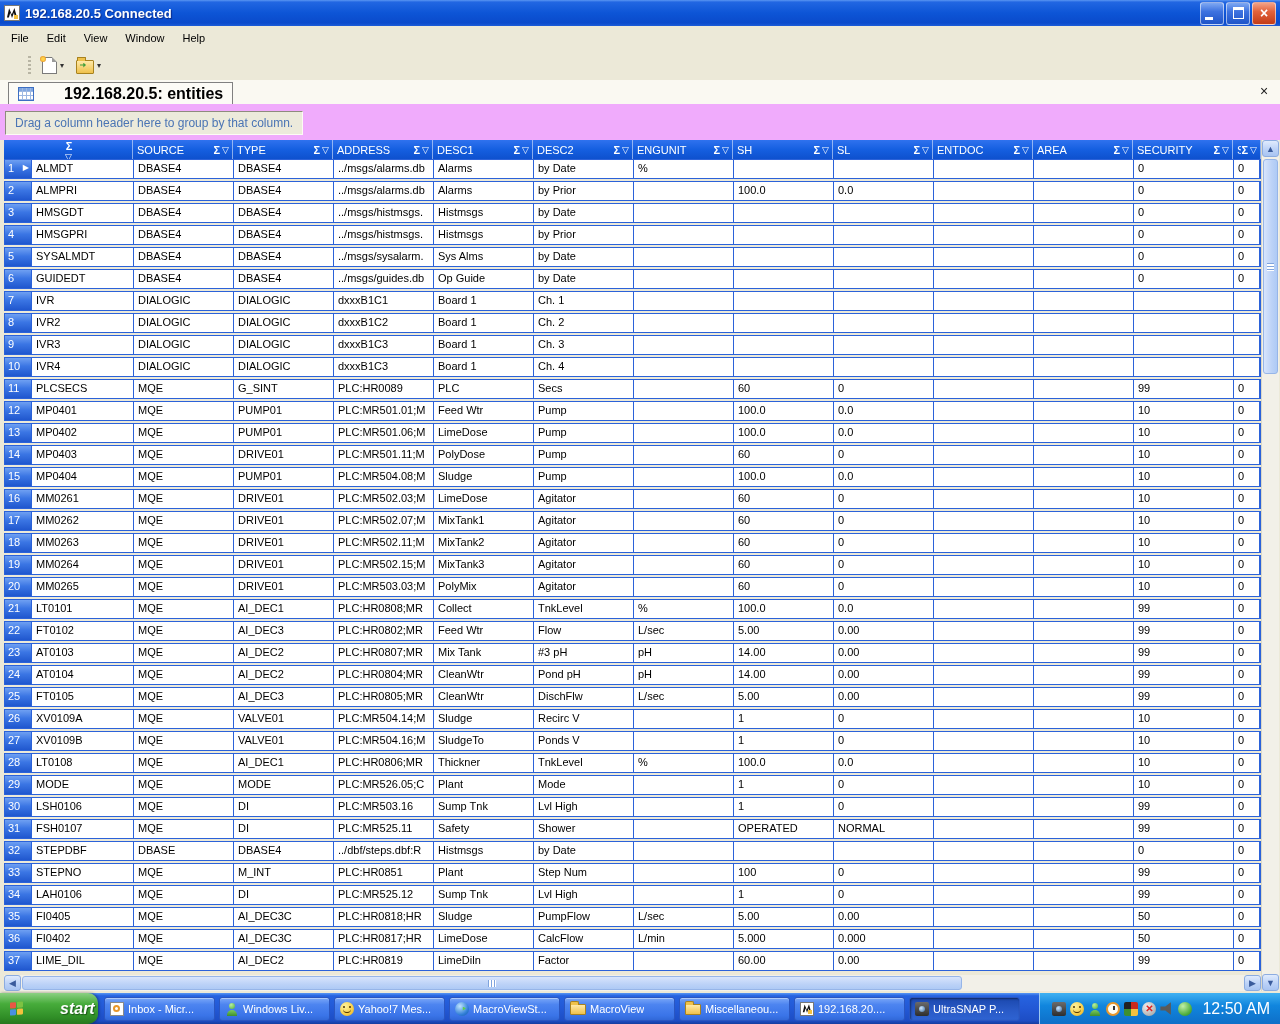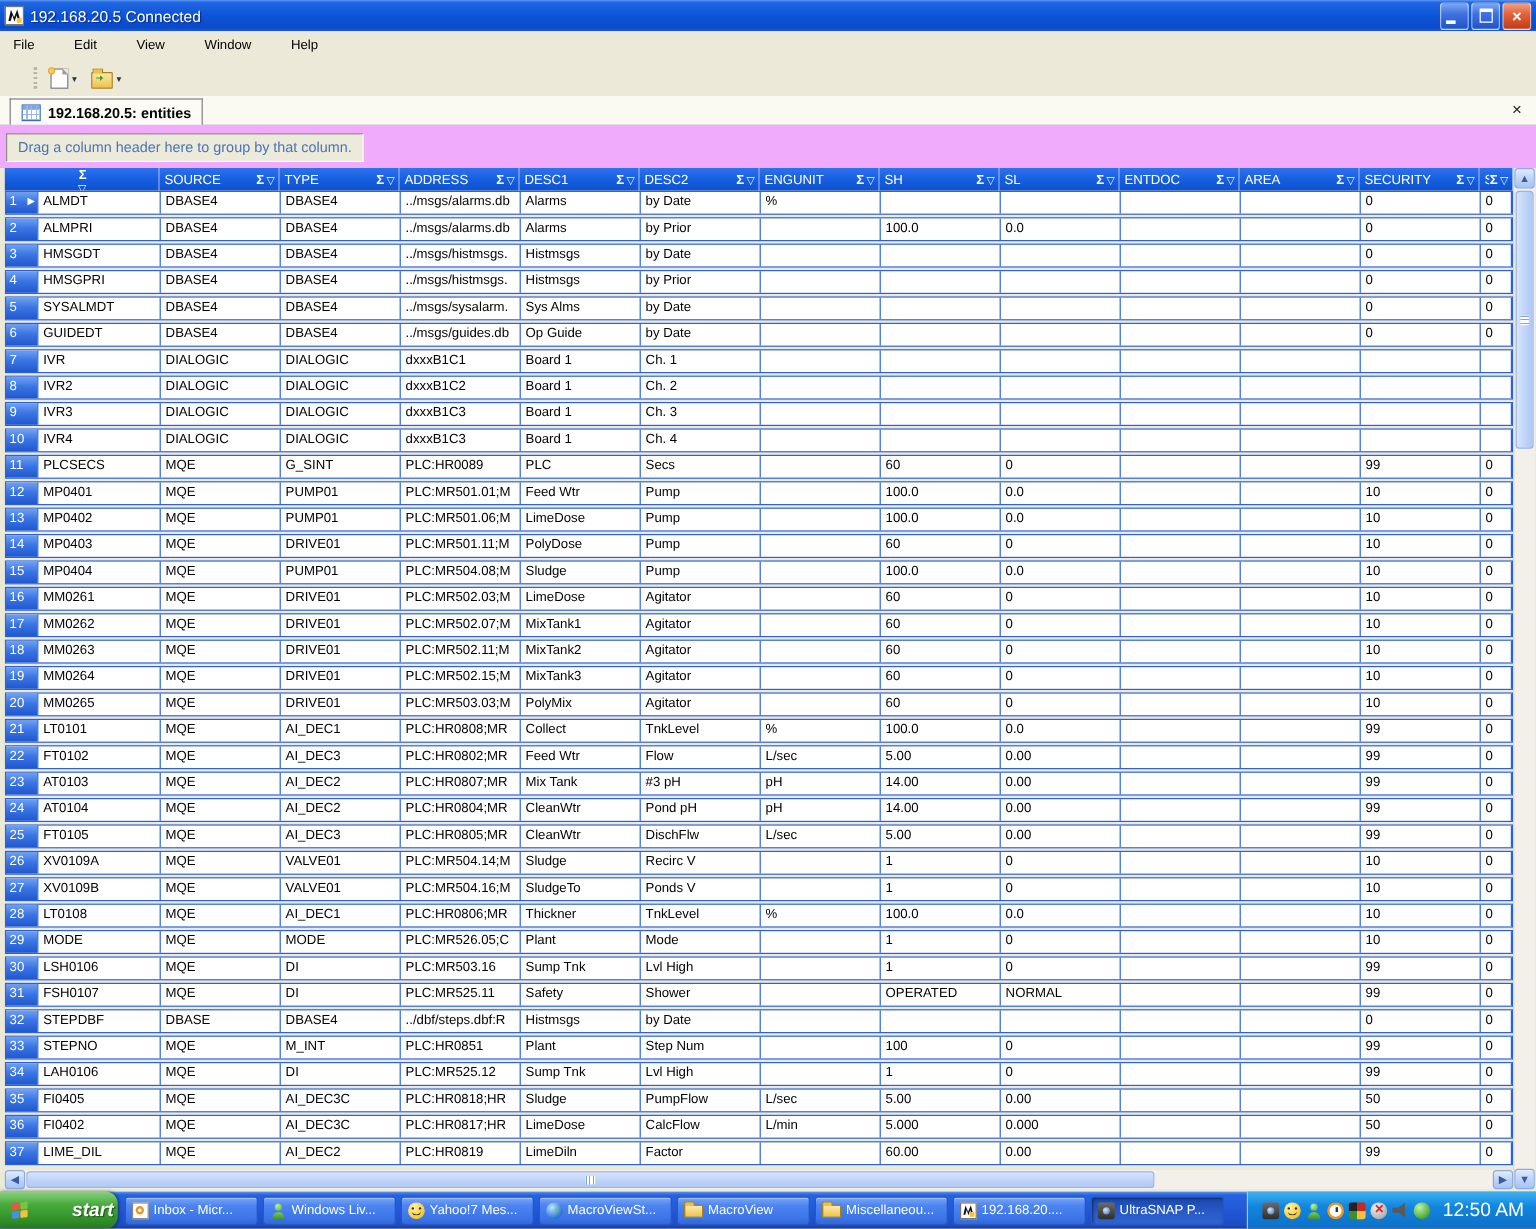--- a/index.html
+++ b/index.html
@@ -4,34 +4,34 @@
 <style>
   html,body{margin:0;padding:0;background:#555;}
   #screen{position:relative;width:1280px;height:1024px;overflow:hidden;
     font-family:"Liberation Sans",sans-serif;font-size:11px;background:#ECE9D8;}
 
   
   #titlebar{position:absolute;left:0;top:0;width:1280px;height:26px;
     background:linear-gradient(180deg,#5A96F2 0%,#2166E2 8%,#0D55D6 50%,#0A4ACB 88%,#1C5CD8 100%);
     display:flex;align-items:center;color:#fff;}
   #titlebar .ticon-app{margin-left:4px;}
-  #title-text{margin-left:5px;font-weight:normal;font-size:13px;text-shadow:1px 1px 1px #0A2A8A;flex:1;
+  #title-text{margin-left:5px;font-weight:bold;font-size:13px;text-shadow:1px 1px 1px #0A2A8A;flex:1;
     white-space:nowrap;overflow:hidden;}
   .winbtns{display:flex;gap:2px;margin-right:4px;}
   .winbtn{width:22px;height:21px;border-radius:3px;border:1px solid rgba(255,255,255,.55);
     display:flex;align-items:center;justify-content:center;position:relative;}
   .winbtn.blue{background:linear-gradient(180deg,#7FA8F2 0%,#3E73E0 40%,#1E54C8 100%);}
   .winbtn.red{background:linear-gradient(180deg,#F2A288 0%,#E3633C 40%,#C33C17 100%);}
   .glyph-min{position:absolute;left:4px;bottom:4px;width:8px;height:3px;background:#fff;}
   .glyph-restore{width:9px;height:8px;border:1px solid #fff;border-top:3px solid #fff;background:transparent;}
   .glyph-close{color:#fff;font-weight:bold;font-size:14px;line-height:14px;}
 
   
   #menubar{position:absolute;left:0;top:26px;width:1280px;height:24px;background:#ECE9D8;
-    display:flex;align-items:center;border-bottom:1px solid #E2DFCE;gap:15px;}
+    display:flex;align-items:center;border-bottom:1px solid #E2DFCE;}
   .menuitem{padding:3px 9px;color:#000;}
   .menuitem:first-child{margin-left:2px;}
 
   
   #toolbar{position:absolute;left:0;top:50px;width:1280px;height:30px;background:#ECE9D8;
     display:flex;align-items:center;}
   .grip{width:3px;height:18px;margin-left:28px;margin-right:8px;
     background:repeating-linear-gradient(180deg,#B8B5A4 0 2px,transparent 2px 4px);}
   .toolbtn{display:flex;align-items:center;padding:2px 3px;margin-right:6px;}
   .caret{font-size:8px;color:#333;margin-left:3px;}
@@ -44,21 +44,21 @@
     border:1px solid #A8821E;border-radius:1px;position:relative;margin-top:3px;}
   .icon-openfolder::before{content:"";position:absolute;left:0;top:-4px;width:7px;height:3px;
     background:#EFC14B;border:1px solid #A8821E;border-bottom:none;border-radius:1px 1px 0 0;}
   .icon-openfolder::after{content:"";position:absolute;left:3px;top:2px;width:6px;height:5px;
     background:#3E9E3A;clip-path:polygon(0 40%,55% 40%,55% 0,100% 50%,55% 100%,55% 60%,0 60%);}
 
   
   #tabstrip{position:absolute;left:0;top:80px;width:1280px;height:24px;background:#FAF9F2;
     border-bottom:1px solid #9A9C8E;display:flex;align-items:flex-end;}
   #doc-tab{height:21px;margin-left:8px;background:#FCFBF6;border:1px solid #808080;border-bottom:none;
-    display:flex;align-items:center;padding:0 9px;font-weight:bold;font-size:12px;color:#000;}
+    display:flex;align-items:center;padding:0 9px;font-weight:bold;font-size:16px;color:#000;gap:24px;}
   .icon-gridtab{width:14px;height:12px;border:1px solid #3C6EC2;background:
     linear-gradient(180deg,#7FA6E0 0 3px,#fff 3px),#fff;position:relative;margin-right:6px;}
   .icon-gridtab::after{content:"";position:absolute;inset:0;
     background:repeating-linear-gradient(90deg,transparent 0 3px,#9DB8E2 3px 4px),
                repeating-linear-gradient(180deg,transparent 0 3px,#9DB8E2 3px 4px);}
   #tab-close{margin-left:auto;margin-right:8px;align-self:center;color:#222;font-size:14px;
     width:16px;height:16px;line-height:15px;text-align:center;}
 
   
   #groupbar{position:absolute;left:0;top:104px;width:1280px;height:36px;background:#f0abfc;}

